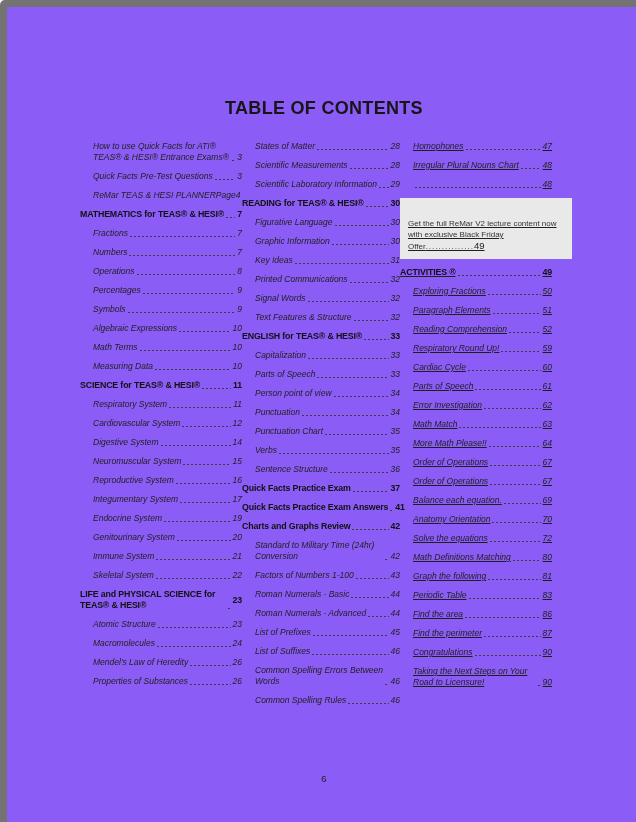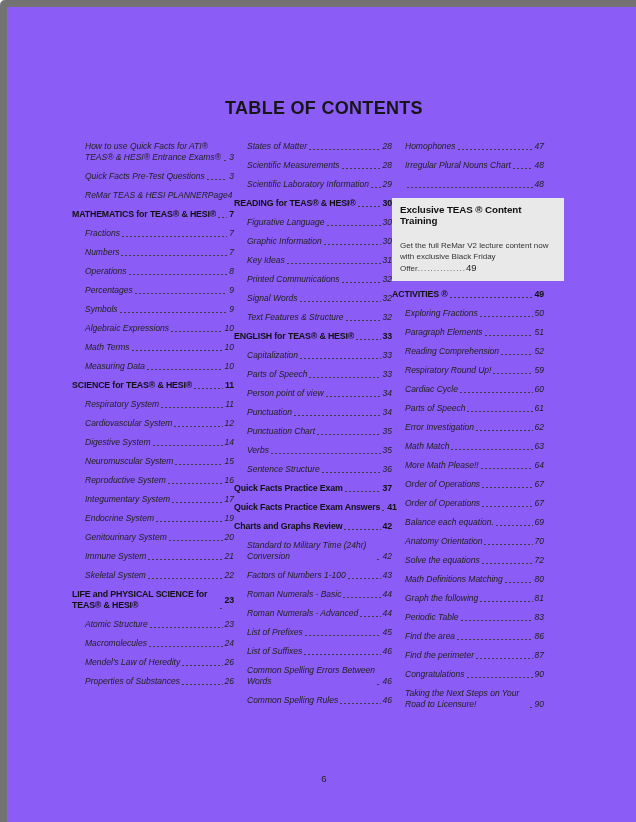--- a/index.html
+++ b/index.html
@@ -13,27 +13,27 @@
     color:#1f1f1f;
     overflow:hidden;
   }
   .title{
     position:absolute;top:91px;left:0;width:100%;
     text-align:center;
     font-size:18px;font-weight:700;color:#161616;
     letter-spacing:.3px;
   }
   .columns{
-    position:absolute;top:134px;left:65px;
+    position:absolute;top:134px;left:73px;
     display:flex;align-items:flex-start;
   }
   .col{flex:none;}
   .col1{width:162px;}
   .col2{width:158px;}
-  .col3{width:152px;}
+  .col3{width:152px;text-decoration:underline;}
   .row{
     display:flex;align-items:flex-end;
     font-size:8.5px;line-height:11px;
     font-style:italic;
     margin-bottom:8px;
     color:#222;
   }
   .row.entry{padding-left:13px;}
   .row.header{
     font-style:normal;font-weight:700;
@@ -370,21 +370,20 @@
         <div class="row entry">
           <span class="label">Irregular Plural Nouns Chart</span>
           <span class="dots"></span>
           <span class="pg">48</span>
         </div>
         <div class="row entry wrap">
           <span class="dots"></span>
           <span class="pg">48</span>
         </div>
         <div class="promo-box" style="background: rgb(233, 233, 233);">
-          <div class="promo-title">Exclusive TEAS ® Content Training</div>
           <div class="promo-body"><span class="promo-text">Get the full ReMar V2 lecture content now with exclusive Black Friday Offer</span><span class="promo-leader">...............</span><span class="promo-pg">49</span></div>
         </div>
         <div class="row header">
           <span class="label">ACTIVITIES ®</span>
           <span class="dots"></span>
           <span class="pg">49</span>
         </div>
         <div class="row entry">
           <span class="label">Exploring Fractions</span>
           <span class="dots"></span>

